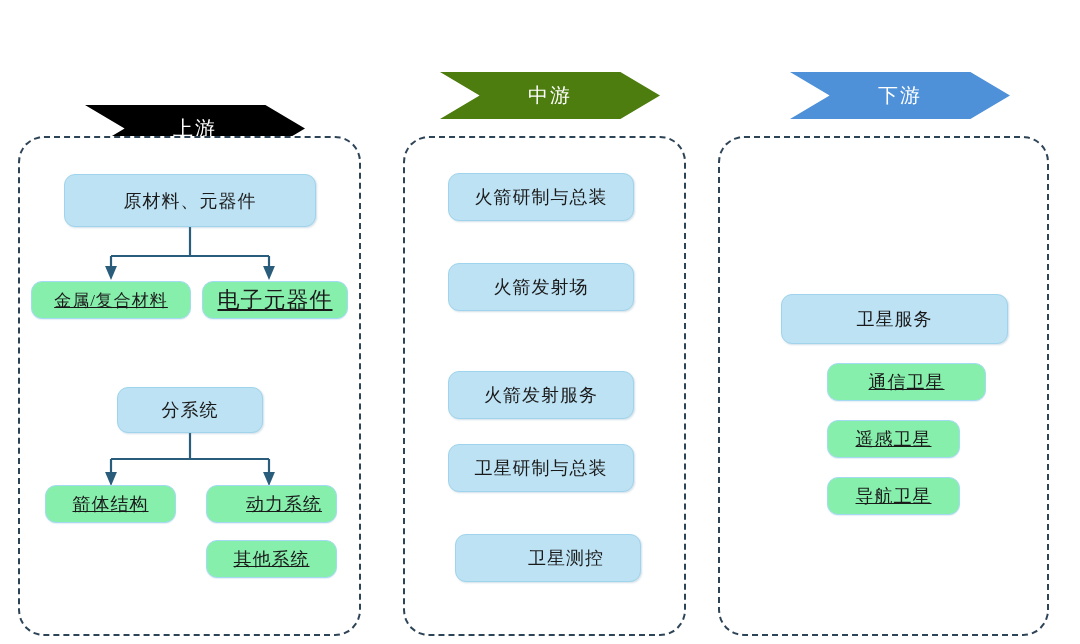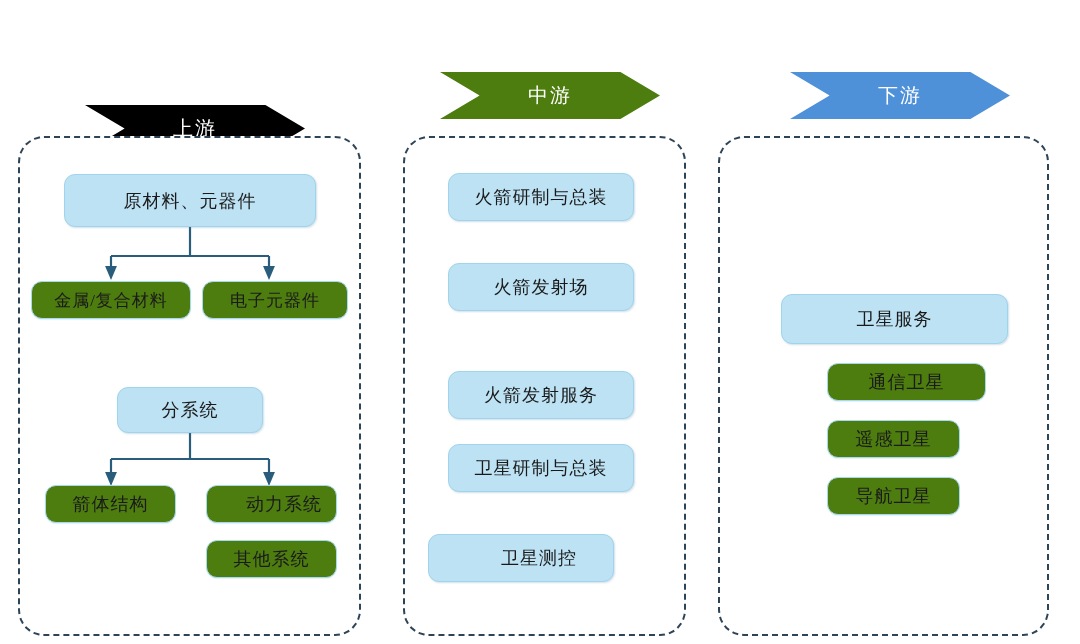--- a/index.html
+++ b/index.html
@@ -71,23 +71,24 @@
     letter-spacing: 1px;
     white-space: nowrap;
     font-family: "Liberation Serif", "DejaVu Serif", serif;
   }
   .node.filled {
     background: #bde2f4;
     border: 1px solid #9fd4ec;
     box-shadow: 1px 1px 2px rgba(90,140,170,0.28);
   }
   .node.outline {
-    background: #4d7c0f;
+    background: #86efac;
     border: 1.6px solid #a5dbf2;
     box-shadow: 0 1px 1px rgba(140,180,205,0.20);
+    text-decoration: underline;
   }
 
   
   .connectors {
     position: absolute;
     left: 0;
     top: 0;
     width: 1080px;
     height: 644px;
     pointer-events: none;
@@ -140,21 +141,21 @@
   </svg>
 
   <div class="node filled" style="left:64px; top:174px; width:252px; height:53px;">
     <span>原材料、元器件</span>
   </div>
 
   <div class="node outline" style="left:31px; top:281px; width:160px; height:38px; font-size:17px;">
     <span>金属/复合材料</span>
   </div>
 
-  <div class="node outline" style="left:202px; top:281px; width:146px; height:38px; font-size:17px;">
+  <div class="node outline" style="left:202px; top:281px; width:146px; height:38px; font-size:22px;">
     <span>电子元器件</span>
   </div>
 
   <div class="node filled" style="left:117px; top:387px; width:146px; height:46px;">
     <span>分系统</span>
   </div>
 
   <div class="node outline" style="left:45px; top:485px; width:131px; height:38px;">
     <span>箭体结构</span>
   </div>
@@ -177,21 +178,21 @@
   </div>
 
   <div class="node filled" style="left:448px; top:354px; width:186px; height:48px;margin-top:17px;">
     <span>火箭发射服务</span>
   </div>
 
   <div class="node filled" style="left:448px; top:444px; width:186px; height:48px;">
     <span>卫星研制与总装</span>
   </div>
 
-  <div class="node filled" style="left:428px; top:534px; width:186px; height:48px;padding-left:36px;">
+  <div class="node filled" style="left:455px; top:534px; width:186px; height:48px;padding-left:36px;">
     <span>卫星测控</span>
   </div>
 
 
   <div class="node filled" style="left:781px; top:294px; width:227px; height:50px;">
     <span>卫星服务</span>
   </div>
 
   <div class="node outline" style="left:827px; top:363px; width:159px; height:38px;">
     <span>通信卫星</span>

